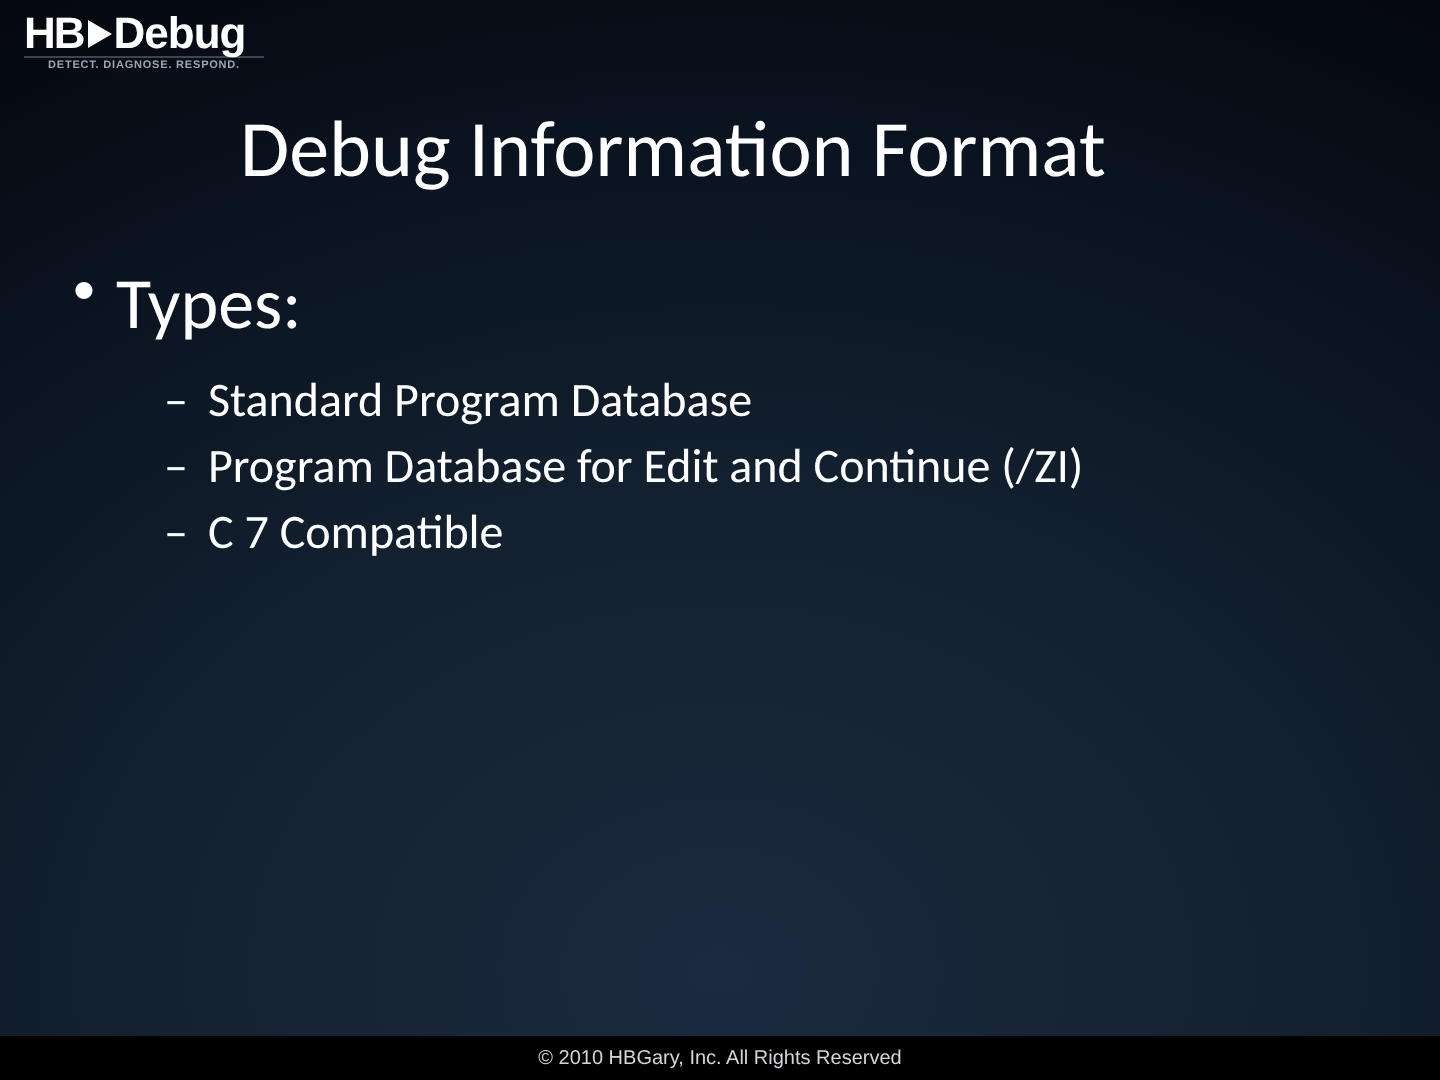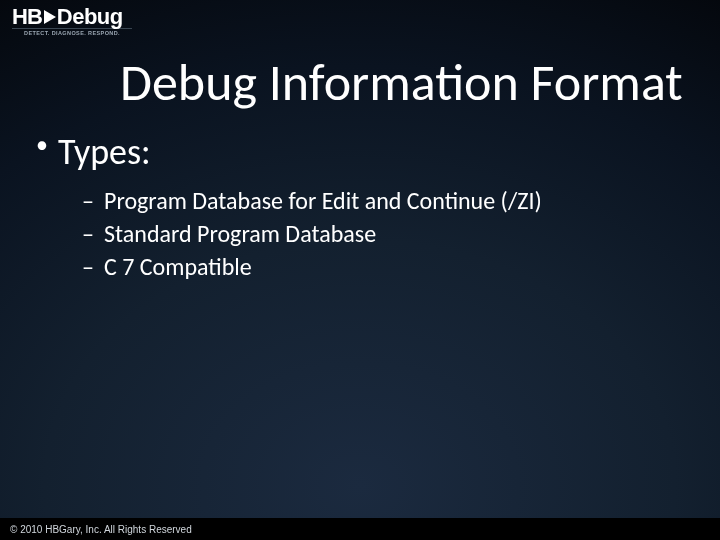--- a/index.html
+++ b/index.html
@@ -62,21 +62,21 @@
     margin-top: 0px;
     border-top: 1px solid #3a4652;
     padding-top: 1px;
     font-family: Arial, sans-serif;
   }
 
   .title {
     position: absolute;
     top: 50px;
     left: 120px;
-    font-size: 52px;
+    font-size: 40px;
     font-weight: 400;
     color: #ffffff;
     letter-spacing: 0px;
   }
 
   .content {
     position: absolute;
     top: 130px;
     left: 36px;
     right: 40px;
@@ -115,21 +115,21 @@
 
   .footer {
     position: absolute;
     bottom: 0;
     left: 0;
     right: 0;
     background: #000000;
     height: 22px;
     display: flex;
     align-items: center;
-    justify-content: flex-start;
+    justify-content: center;
     padding: 0 10px;
     box-sizing: border-box;
   }
   .footer-text {
     font-size: 10px;
     color: #d0d6dc;
     font-family: Arial, sans-serif;
   }
 </style>
 </head>
@@ -147,22 +147,22 @@
       </span>
       <span class="gary">Debug</span>
     </div>
     <div class="logo-tag">DETECT. DIAGNOSE. RESPOND.</div>
   </div>
 
   <div class="title">Debug Information Format</div>
 
   <div class="content">
     <div class="bullet-l1">Types:</div>
+    <div class="bullet-l2">Standard Program Database</div>
     <div class="bullet-l2">Program Database for Edit and Continue (/ZI)</div>
-    <div class="bullet-l2">Standard Program Database</div>
     <div class="bullet-l2">C 7 Compatible</div>
   </div>
 
   <div class="footer">
     <span class="footer-text">© 2010 HBGary, Inc. All Rights Reserved</span>
   </div>
 
 </div>
 
 </body></html>

